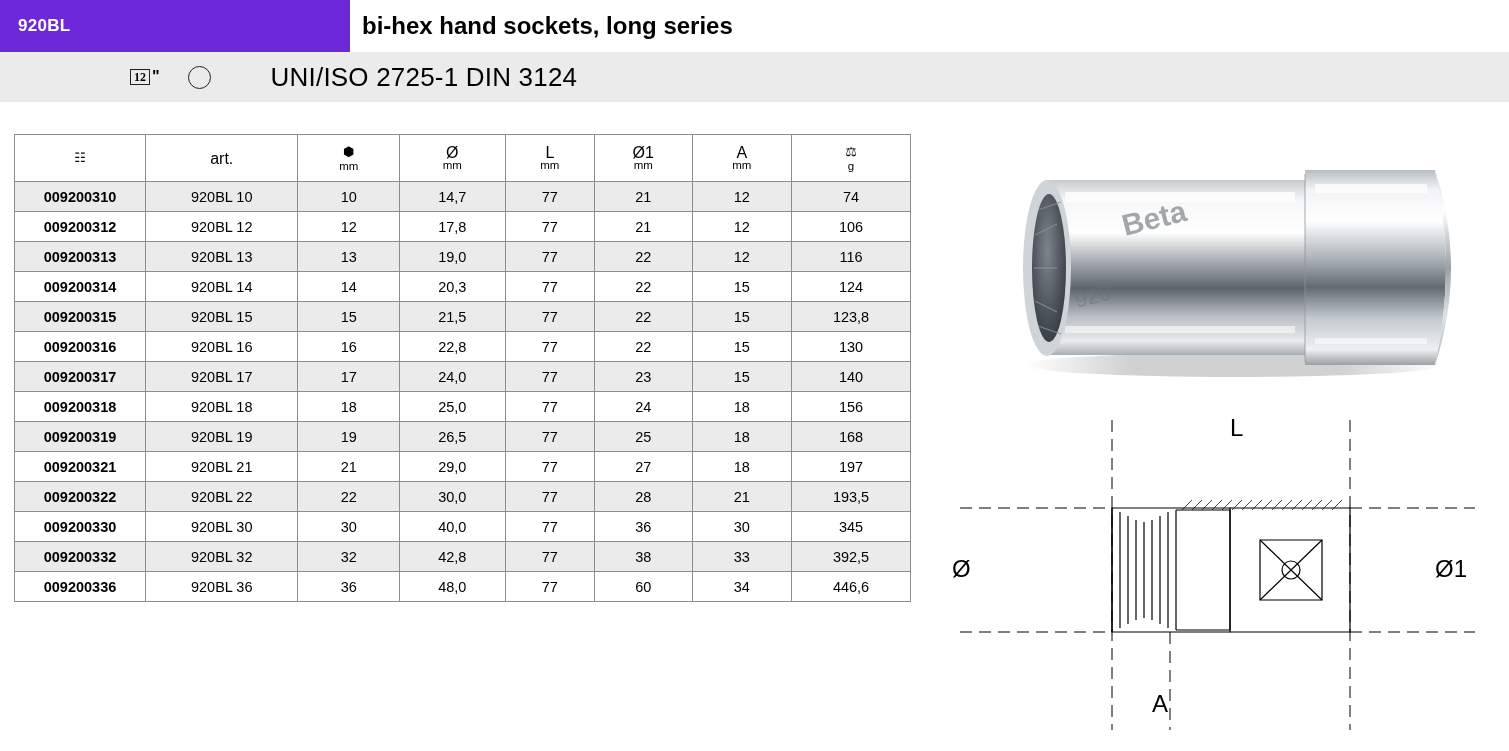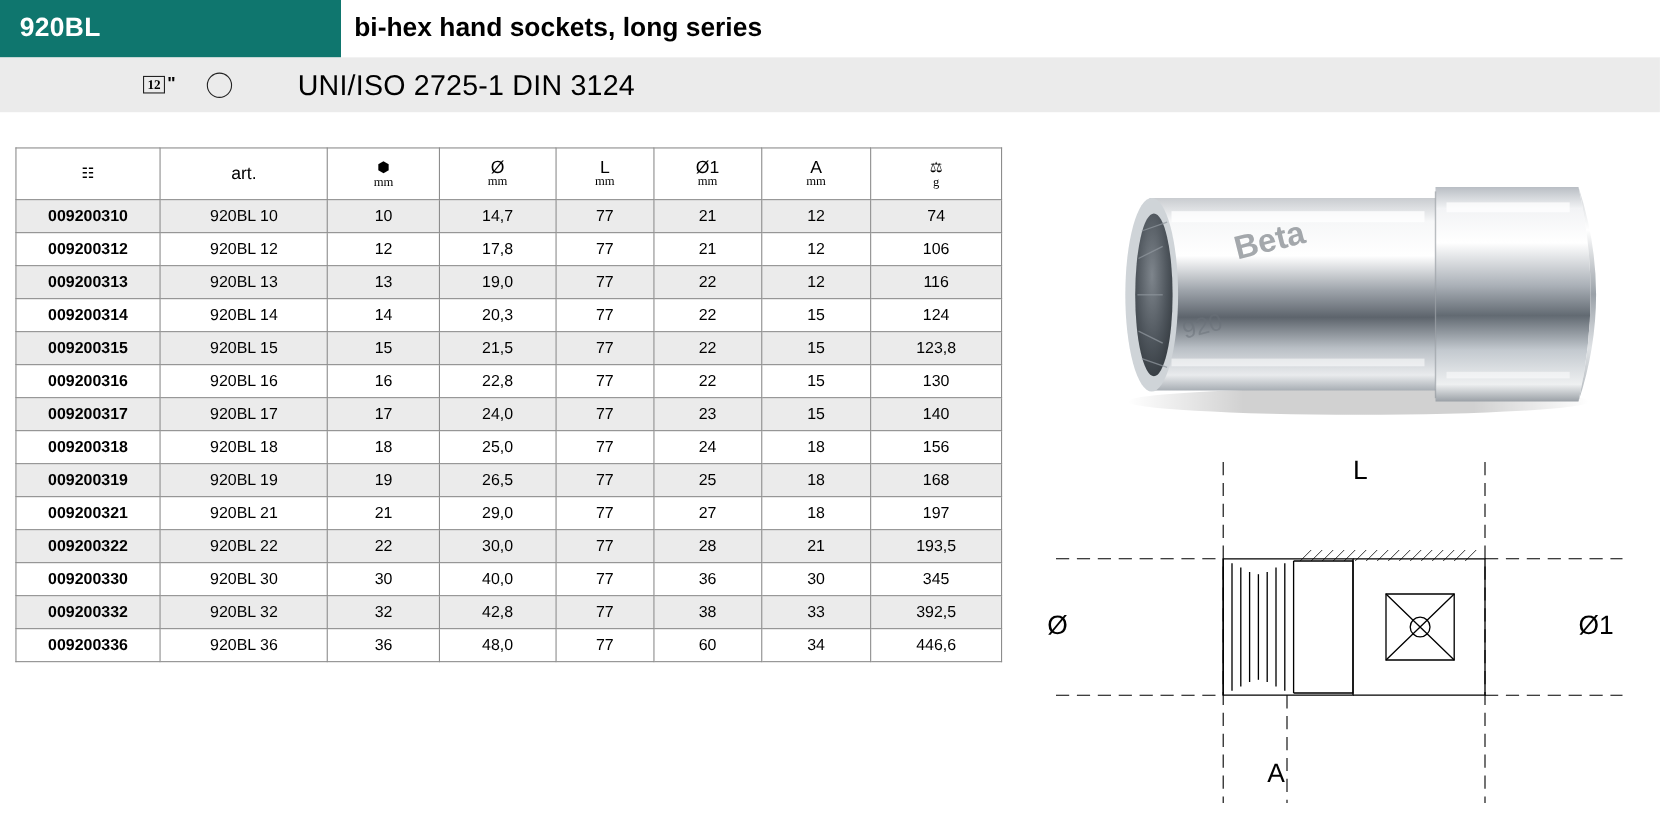--- a/index.html
+++ b/index.html
@@ -16,24 +16,24 @@
     position: relative;
   }
 
   
   .header-bar {
     display: flex;
     align-items: stretch;
     height: 52px;
   }
   .header-code {
-    width: 310px;
-    background: #0f766e;
+    width: 350px;
+    background: #6d28d9;
     color: #ffffff;
-    font-size: 24px;
+    font-size: 17px;
     font-weight: bold;
     display: flex;
     align-items: center;
     padding-left: 18px;
     box-sizing: border-box;
     letter-spacing: 0.3px;
   }
   .header-title {
     flex: 1;
     background: #ffffff;
@@ -116,21 +116,20 @@
   }
   .hdr-lbl {
     display: block;
     font-size: 16px;
     line-height: 13px;
   }
   .hdr-unit {
     display: block;
     font-size: 11.5px;
     line-height: 12px;
-    font-family: Liberation Serif, serif;
   }
   tbody tr:nth-child(odd) { background: #ebebeb; }
   tbody tr:nth-child(even) { background: #ffffff; }
   td.code { font-weight: bold; font-size: 14.5px; }
 
   
   col.c0 { width: 129px; }
   col.c1 { width: 150px; }
   col.c2 { width: 100px; }
   col.c3 { width: 104px; }

